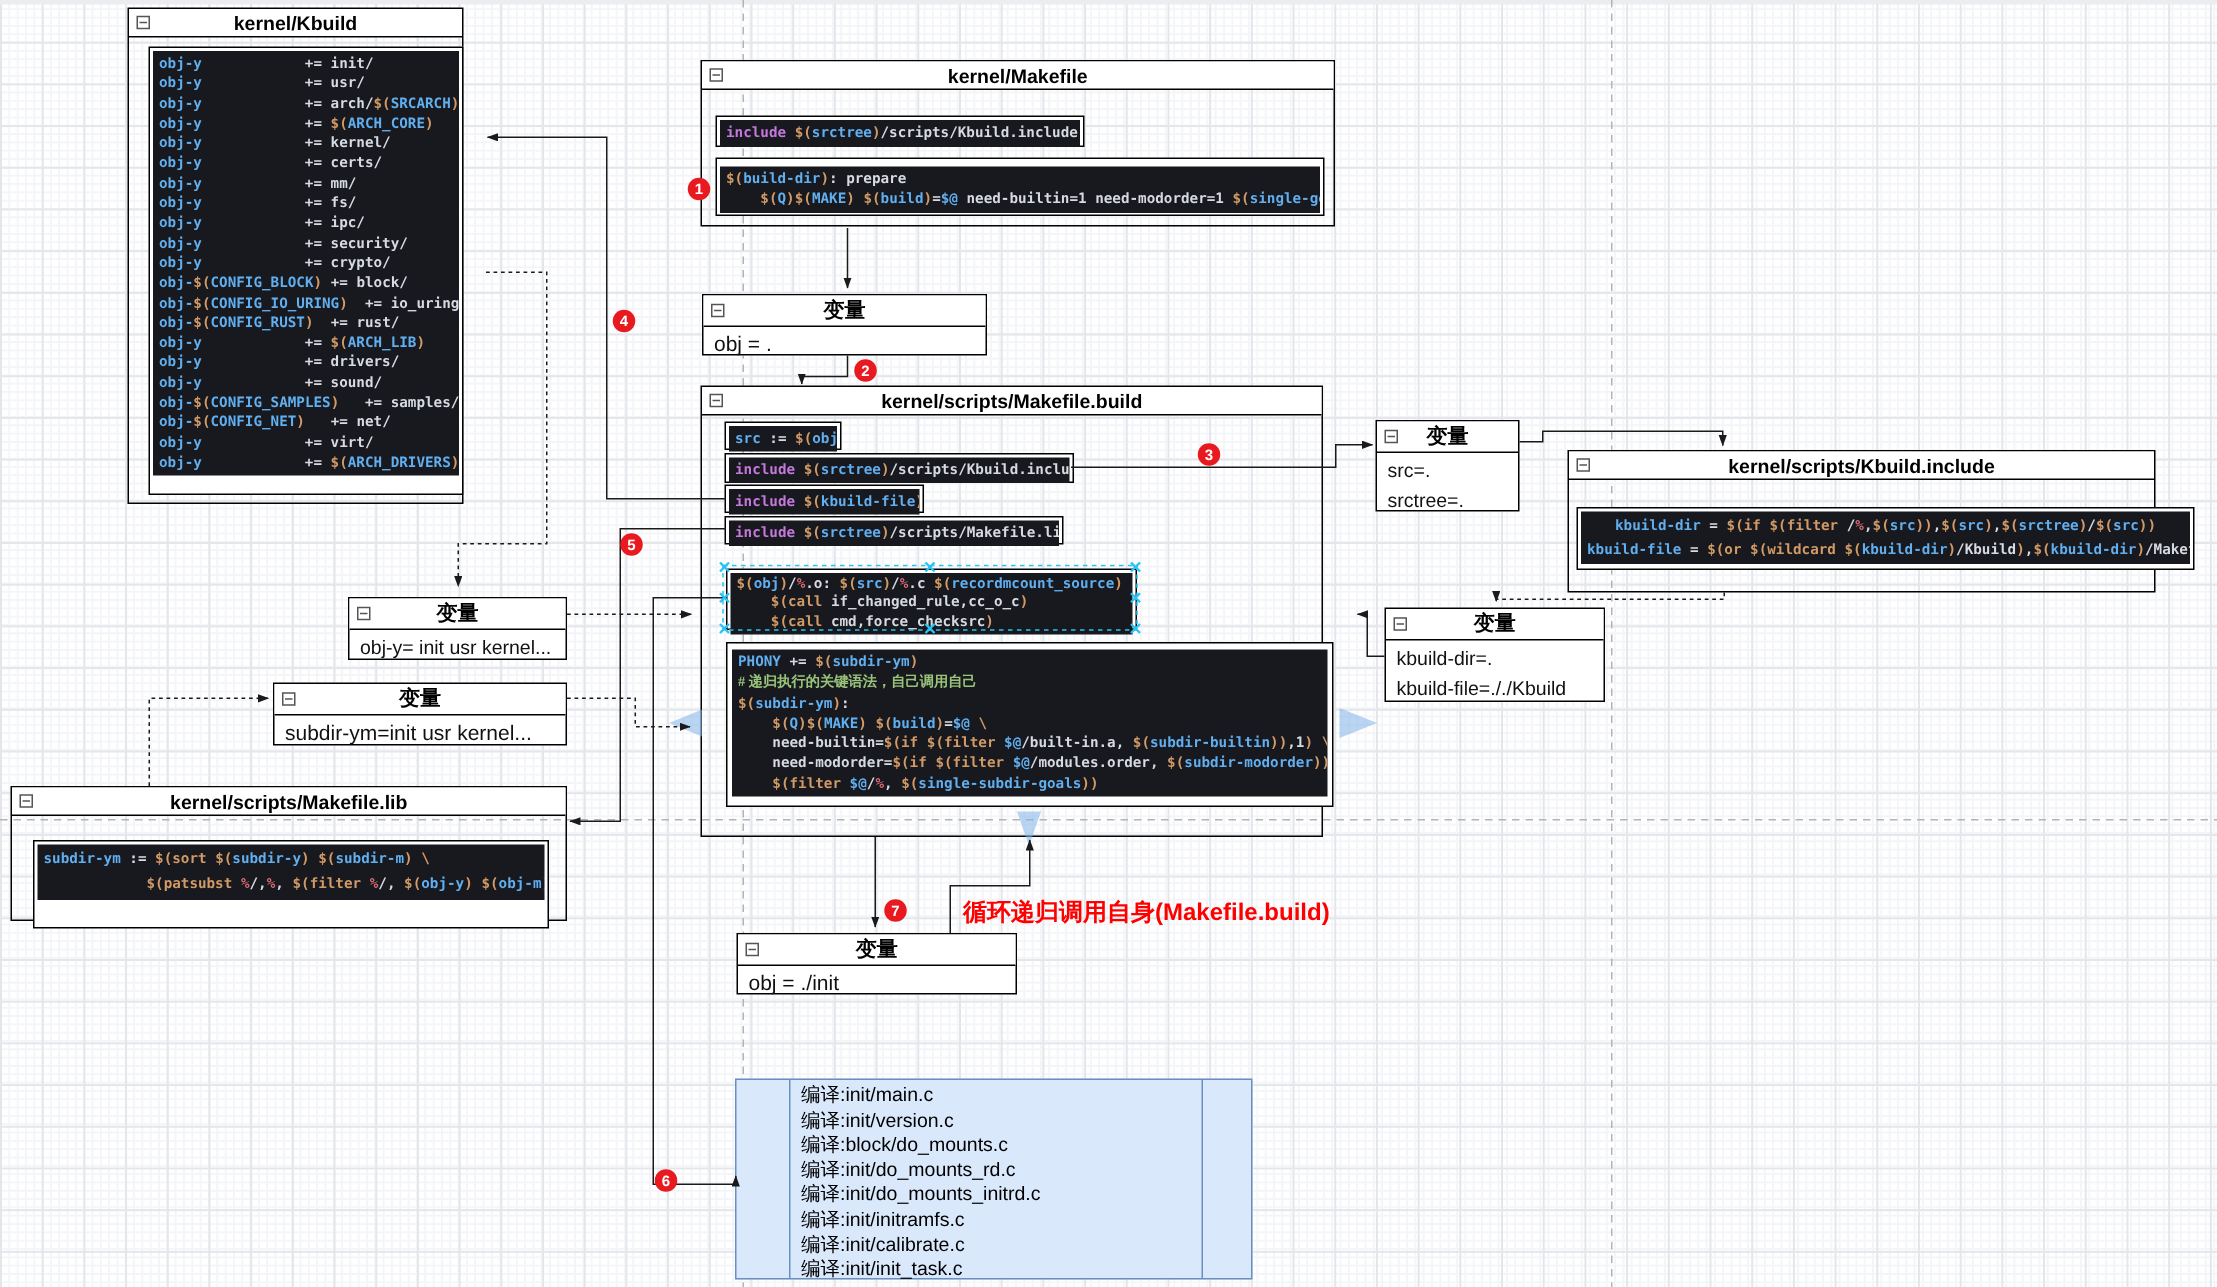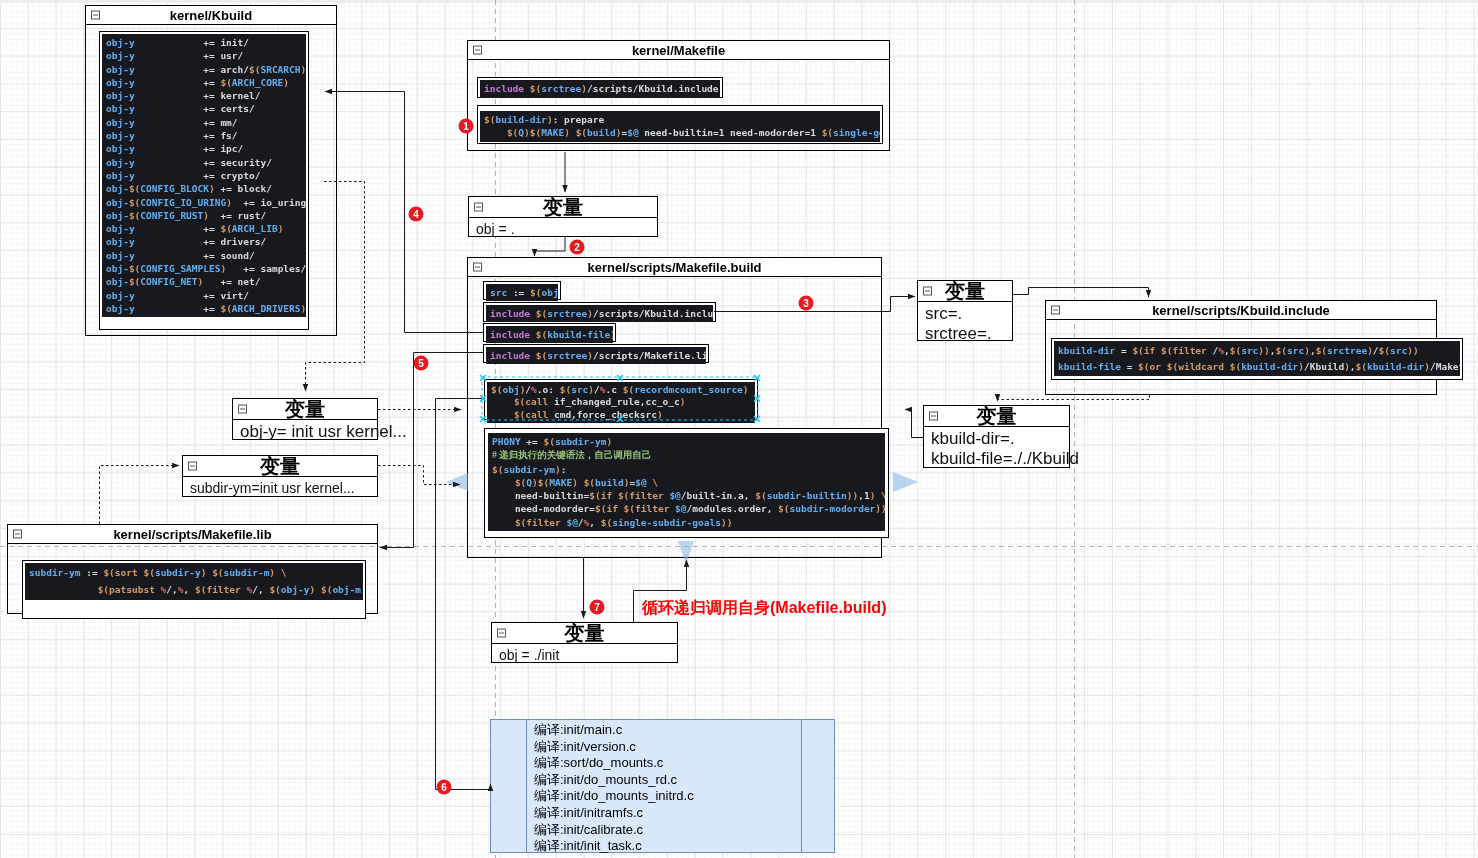--- a/index.html
+++ b/index.html
@@ -16,32 +16,32 @@
   }
   #topstrip{position:absolute;left:0;top:0;width:1478px;height:3px;background:#ecedf0;z-index:0;}
   svg.layer{position:absolute;left:0;top:0;pointer-events:none;}
   #under{z-index:1;}
   #over{z-index:5;}
   .box{position:absolute;border:1px solid #000;box-sizing:border-box;z-index:3;background:transparent;}
   .box.white{background:#fff;}
   .tb{position:relative;border-bottom:1px solid #000;background:#fff;display:flex;align-items:center;justify-content:center;}
   .tt{font-weight:bold;color:#000;}
   .tb.file{height:18px;font-size:13px;}
-  .tb.var{height:20px;font-size:20px;}
+  .tb.var{height:20px;font-size:14px;}
   .clps{position:absolute;left:5px;top:50%;transform:translateY(-50%);width:9px;height:9px;border:1px solid #555;
     background:linear-gradient(#555,#555) center/5px 1px no-repeat,#fff;box-sizing:border-box;}
   .cont{position:absolute;border:1px solid #000;background:#fff;box-sizing:border-box;padding-left:28px;}
   .dark{position:absolute;left:2px;top:2px;right:2px;background:#17191f;padding:2px 4px;
     font-family:"DejaVu Sans Mono",monospace;font-weight:bold;font-size:9.5px;color:#d7dae0;white-space:pre;overflow:hidden;}
   .cl{white-space:pre;}
   .lh12 .cl{line-height:12.3px;} .lh13 .cl{line-height:13.3px;} .lh14 .cl{line-height:14px;}
-  .lh15 .cl{line-height:15.5px;} .lh16 .cl{line-height:16.5px;}
+  .lh15 .cl{line-height:15.5px;text-align:center;} .lh16 .cl{line-height:16.5px;}
   .t-v{color:#61afef;} .t-f{color:#d19a66;} .t-k{color:#c678dd;} .t-p{color:#d7dae0;}
   .t-c{color:#98c379;font-family:Liberation Serif, serif;} .t-m{color:#e06c75;}
-  .vrow{font-size:17px;color:#111;padding:3px 4px 0 7px;line-height:17px;white-space:nowrap;}
+  .vrow{font-size:13px;color:#111;padding:3px 4px 0 7px;line-height:17px;white-space:nowrap;}
   .vrow.big{font-size:14px;}
   #compilebox{position:absolute;left:490px;top:719px;width:345px;height:134px;background:#dae8fc;
     border:1px solid #6c8ebf;box-sizing:border-box;z-index:3;}
   #compilebox .vline{position:absolute;top:0;bottom:0;width:1px;background:#6c8ebf;}
   #compilebox .cline{font-size:13px;color:#000;line-height:16.6px;padding-left:43px;white-space:nowrap;}
   .anno{position:absolute;left:642px;top:598px;font-size:16px;font-weight:bold;color:#ff0000;z-index:4;white-space:nowrap;}
   .badge-text{font:bold 10px "Liberation Sans",sans-serif;fill:#fff;}
 </style>
 </head>
 <body>
@@ -49,21 +49,21 @@
 <div id="topstrip"></div>
 
 <svg id="under" class="layer" width="1478" height="858">
   <g stroke="#b3b3b3" stroke-width="1" stroke-dasharray="5,4">
     <line x1="495.5" y1="0" x2="495.5" y2="858"></line>
     <line x1="1074.5" y1="0" x2="1074.5" y2="858"></line>
     <line x1="0" y1="546.5" x2="1478" y2="546.5"></line>
   </g>
 </svg>
 
-<div class="box" style="left:85px;top:5px;width:252px;height:331px">
+<div class="box" style="left:85px;top:5px;width:224px;height:331px">
   <div class="tb file">
     <span class="clps"></span>
     <span class="tt">kernel/Kbuild</span>
   </div>
   <div class="cont" style="left:13px;top:25px;width:210px;height:299px">
     <div class="dark lh13"><div class="cl"><span class="t-v">obj-y</span><span class="t-p">            += init/</span></div><div class="cl"><span class="t-v">obj-y</span><span class="t-p">            += usr/</span></div><div class="cl"><span class="t-v">obj-y</span><span class="t-p">            += arch/</span><span class="t-f">$(</span><span class="t-v">SRCARCH</span><span class="t-f">)</span></div><div class="cl"><span class="t-v">obj-y</span><span class="t-p">            += </span><span class="t-f">$(</span><span class="t-v">ARCH_CORE</span><span class="t-f">)</span></div><div class="cl"><span class="t-v">obj-y</span><span class="t-p">            += kernel/</span></div><div class="cl"><span class="t-v">obj-y</span><span class="t-p">            += certs/</span></div><div class="cl"><span class="t-v">obj-y</span><span class="t-p">            += mm/</span></div><div class="cl"><span class="t-v">obj-y</span><span class="t-p">            += fs/</span></div><div class="cl"><span class="t-v">obj-y</span><span class="t-p">            += ipc/</span></div><div class="cl"><span class="t-v">obj-y</span><span class="t-p">            += security/</span></div><div class="cl"><span class="t-v">obj-y</span><span class="t-p">            += crypto/</span></div><div class="cl"><span class="t-v">obj-</span><span class="t-f">$(</span><span class="t-v">CONFIG_BLOCK</span><span class="t-f">)</span><span class="t-p"> += block/</span></div><div class="cl"><span class="t-v">obj-</span><span class="t-f">$(</span><span class="t-v">CONFIG_IO_URING</span><span class="t-f">)</span><span class="t-p">  += io_uring/</span></div><div class="cl"><span class="t-v">obj-</span><span class="t-f">$(</span><span class="t-v">CONFIG_RUST</span><span class="t-f">)</span><span class="t-p">  += rust/</span></div><div class="cl"><span class="t-v">obj-y</span><span class="t-p">            += </span><span class="t-f">$(</span><span class="t-v">ARCH_LIB</span><span class="t-f">)</span></div><div class="cl"><span class="t-v">obj-y</span><span class="t-p">            += drivers/</span></div><div class="cl"><span class="t-v">obj-y</span><span class="t-p">            += sound/</span></div><div class="cl"><span class="t-v">obj-</span><span class="t-f">$(</span><span class="t-v">CONFIG_SAMPLES</span><span class="t-f">)</span><span class="t-p">   += samples/</span></div><div class="cl"><span class="t-v">obj-</span><span class="t-f">$(</span><span class="t-v">CONFIG_NET</span><span class="t-f">)</span><span class="t-p">   += net/</span></div><div class="cl"><span class="t-v">obj-y</span><span class="t-p">            += virt/</span></div><div class="cl"><span class="t-v">obj-y</span><span class="t-p">            += </span><span class="t-f">$(</span><span class="t-v">ARCH_DRIVERS</span><span class="t-f">)</span></div></div>
   </div>
 </div>
 
 <div class="box" style="left:467px;top:40px;width:423px;height:111px">
@@ -175,21 +175,21 @@
 </div>
 
 <div class="anno">循环递归调用自身(Makefile.build)</div>
 
 <div id="compilebox">
   <div class="vline" style="left:35px"></div>
   <div class="vline" style="left:310px"></div>
   <div style="padding-top:2px">
       <div class="cline">编译:init/main.c</div>
       <div class="cline">编译:init/version.c</div>
-      <div class="cline">编译:sort/do_mounts.c</div>
+      <div class="cline">编译:block/do_mounts.c</div>
       <div class="cline">编译:init/do_mounts_rd.c</div>
       <div class="cline">编译:init/do_mounts_initrd.c</div>
       <div class="cline">编译:init/initramfs.c</div>
       <div class="cline">编译:init/calibrate.c</div>
       <div class="cline">编译:init/init_task.c</div>
     </div>
 </div>
 
 <svg id="over" class="layer" width="1478" height="858">
   <defs>

